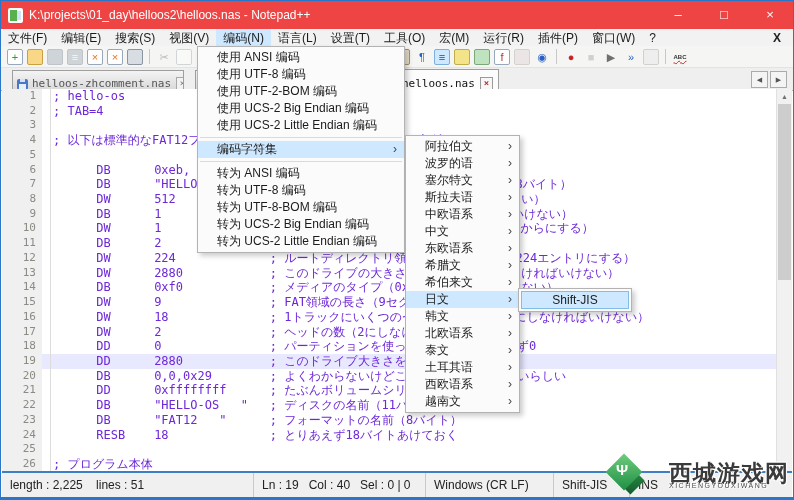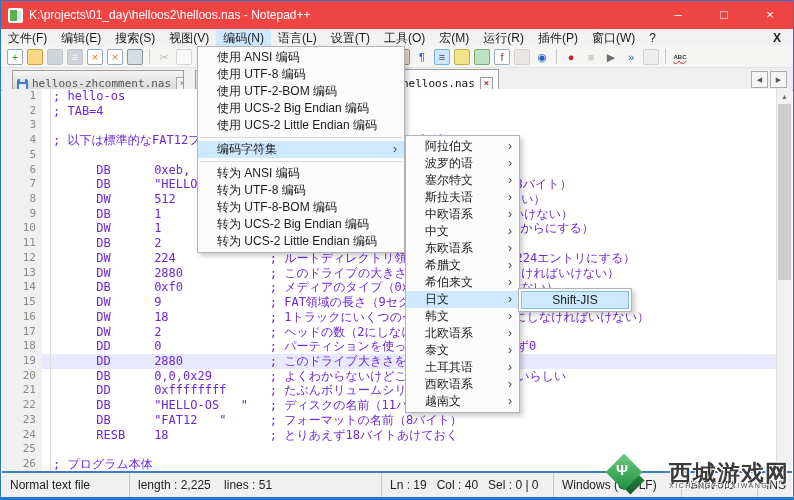--- a/index.html
+++ b/index.html
@@ -378,21 +378,20 @@
       <div class="mi">土耳其语<span class="arrow">›</span></div>
       <div class="mi">西欧语系<span class="arrow">›</span></div>
       <div class="mi">越南文<span class="arrow">›</span></div>
     </div>
 
   <div class="menu-panel" id="jp-menu">
       <div class="mi hl">Shift-JIS</div>
     </div>
 
   <div class="statusbar">
-    <span class="stseg st-doctype">Normal text file</span>
     <span class="stseg st-len">length : 2,225    lines : 51</span>
     <span class="stseg st-pos">Ln : 19   Col : 40   Sel : 0 | 0</span>
     <span class="stseg st-eol">Windows (CR LF)</span>
     <span class="stseg st-enc">Shift-JIS</span>
     <span class="stseg st-ins">INS</span>
   </div>
 
   <div class="watermark">
     <span class="wm-logo">
       <span class="wm-d2"></span>

